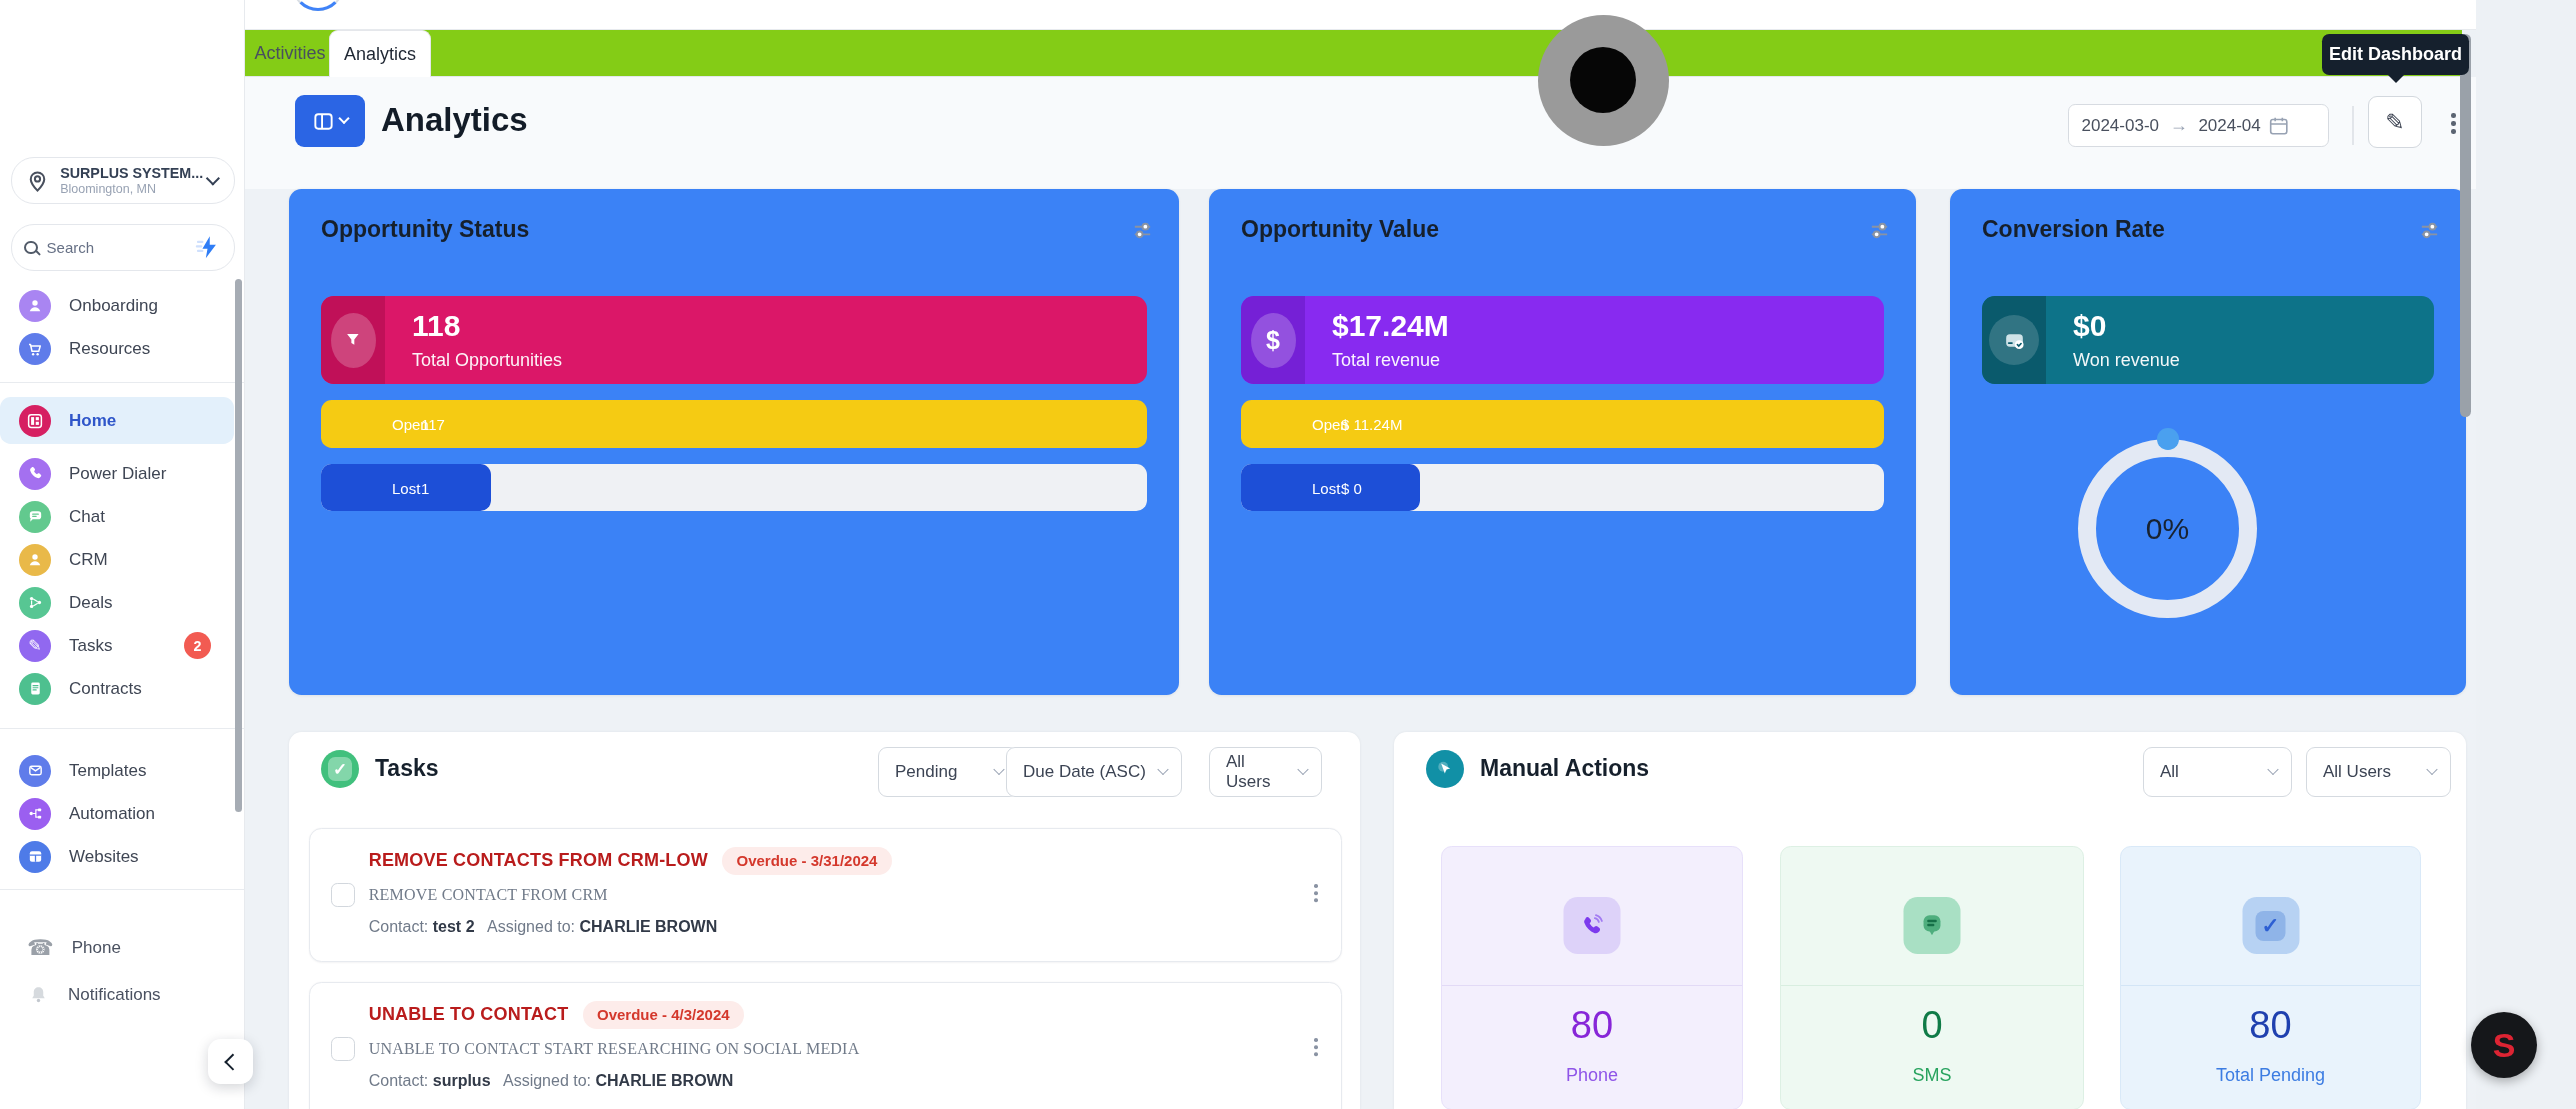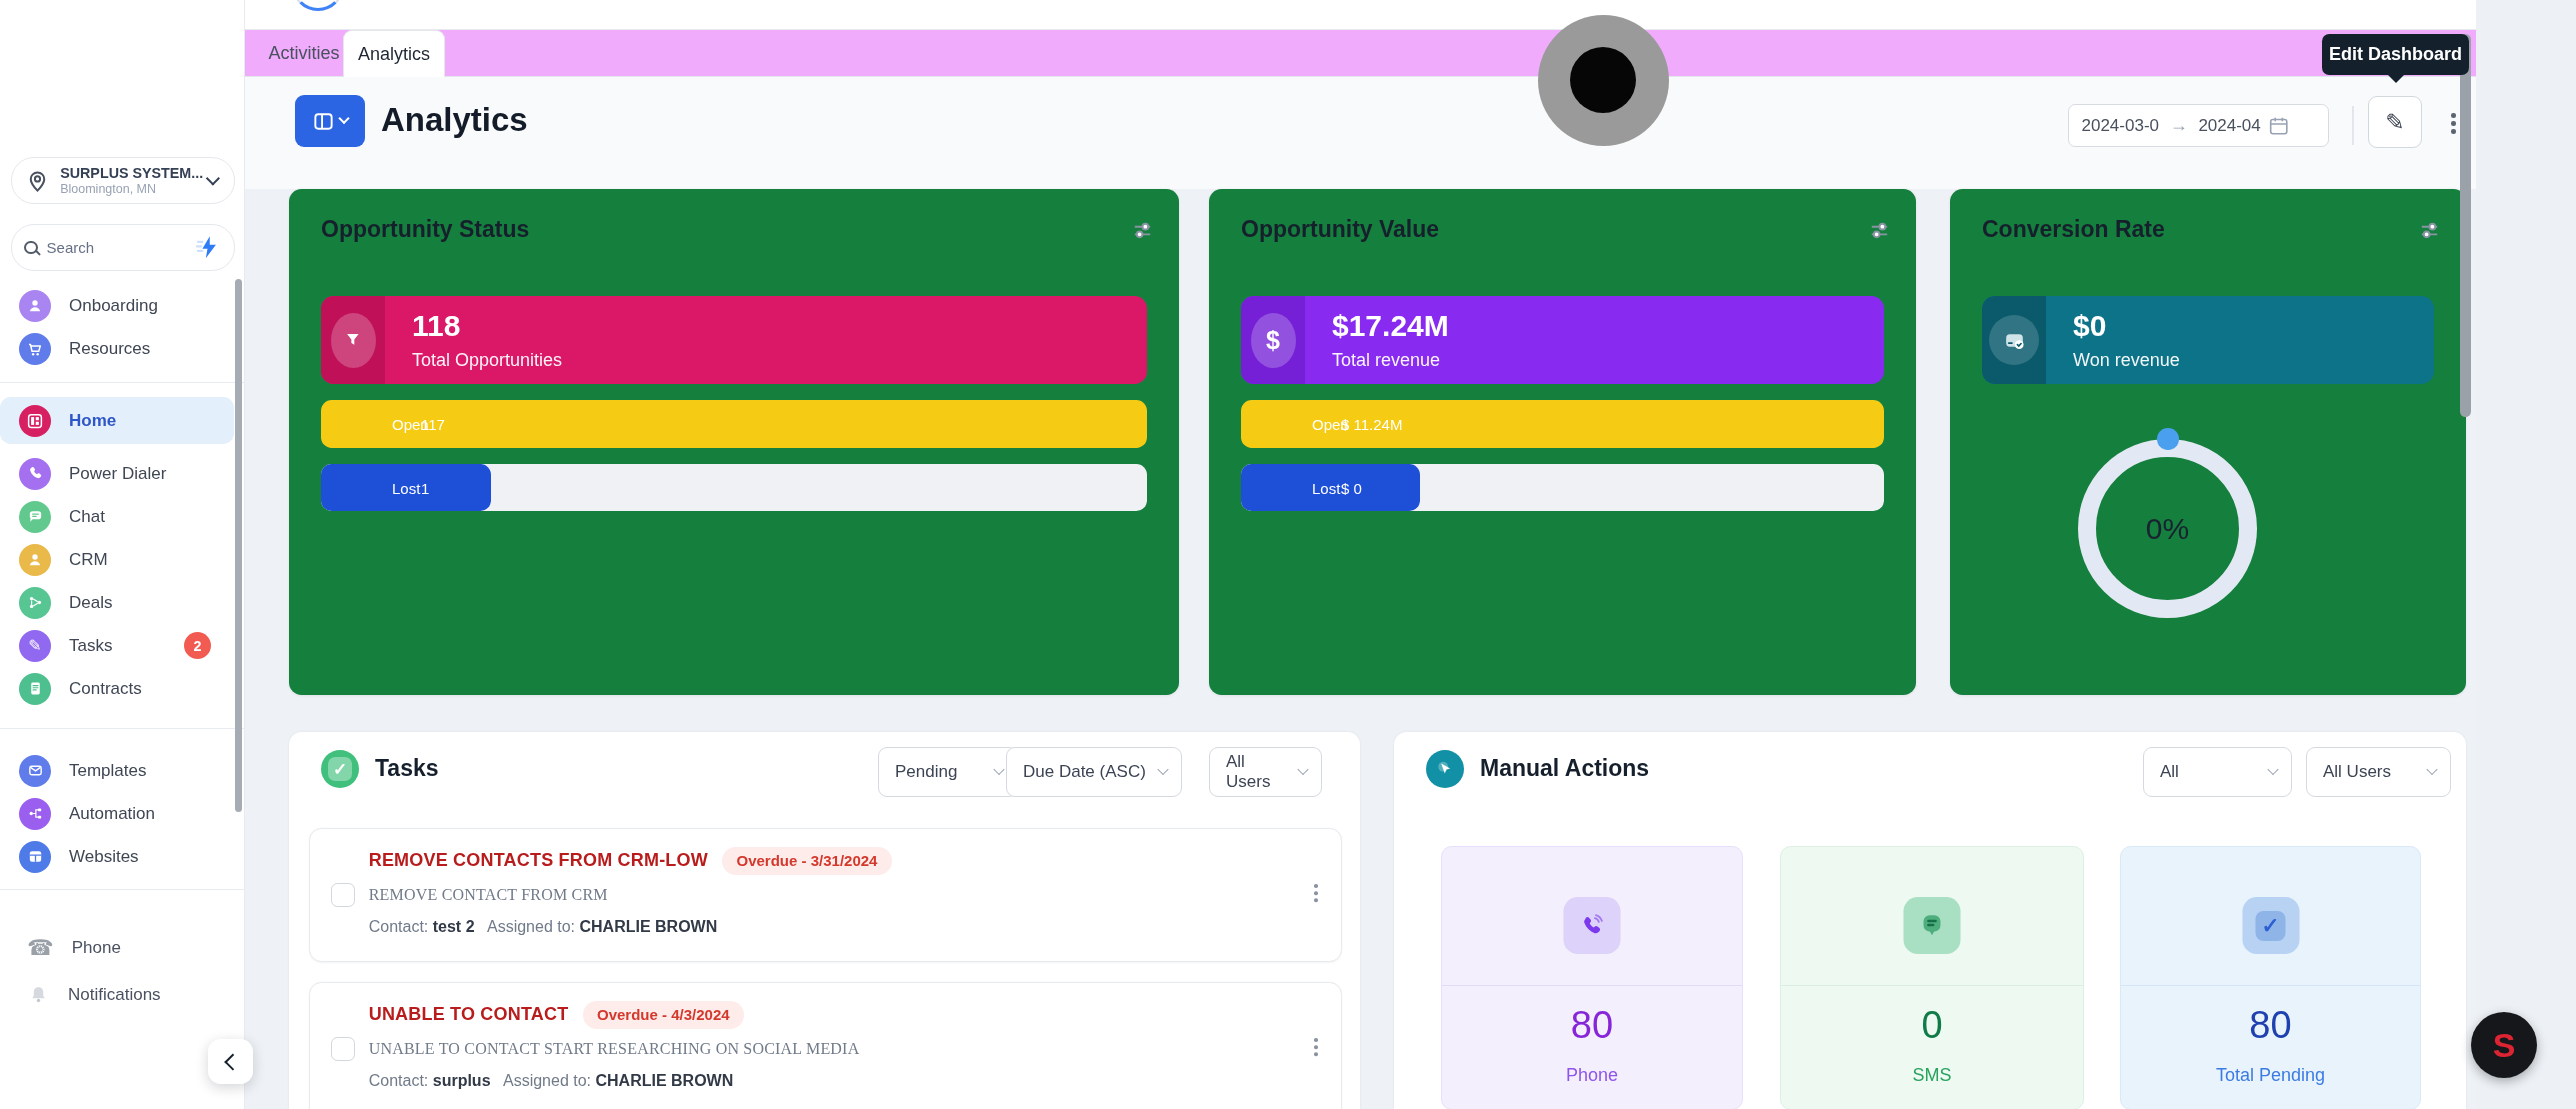--- a/index.html
+++ b/index.html
@@ -31,21 +31,21 @@
   #sb-scroll { position:absolute; left:235px; top:279px; width:7.2px; height:533px; border-radius:3.6px; background:#a6acb4; }
   .foot-label { margin-left:18px; font-size:17px; color:#4a5160; }
   #avatar-ks { width:39px; height:39px; border-radius:50%; background:#b99873; color:#fff; font-size:14.3px; font-weight:700; display:flex; align-items:center; justify-content:center; margin-left:16px; }
   #collapse-btn { position:absolute; left:208px; top:1039px; width:45px; height:45px; background:#fff; border-radius:12.5px; box-shadow:0 3.6px 12.5px rgba(16,24,40,.18); z-index:12; display:flex; align-items:center; justify-content:center; cursor:pointer; }
   .chevron-left { width:11.6px; height:11.6px; border-left:2.9px solid #15202d; border-bottom:2.9px solid #15202d; transform:rotate(45deg); margin-left:4.5px; }
 
   
   #topbar { position:absolute; left:245px; top:0; width:2231px; height:29.5px; background:#fff; border-bottom:0.9px solid #e7eaee; overflow:hidden; }
   .partial-ring { position:absolute; left:47px; top:-41px; width:52px; height:52px; border-radius:50%; background:#fff; border:2.7px solid #d9dee4; }
   .partial-ring-blue { position:absolute; left:47px; top:-41px; width:52px; height:52px; border-radius:50%; border:3.6px solid transparent; border-bottom-color:#3f83f8; }
-  #tabstrip { position:absolute; left:245px; top:29.5px; width:2231px; height:47px; background:#f0abfc; border-bottom:0.9px solid #e3e7ec; }
+  #tabstrip { position:absolute; left:231px; top:29.5px; width:2231px; height:47px; background:#84cc16; border-bottom:0.9px solid #e3e7ec; }
   .tab { position:absolute; top:0; height:47px; line-height:47px; font-size:18px; color:#49505e; text-align:center; cursor:pointer; }
   #tab-activities { left:18px; width:82px; }
   #tab-analytics { left:98px; width:102px; height:48px; background:#fff; border:0.9px solid #e5e7eb; border-bottom:none; border-radius:9px 9px 0 0; color:#1f2733; font-weight:500; }
 
   
   #headerband { position:absolute; left:245px; top:77px; width:2231px; height:112px; background:#f8fafc; }
   #dash-btn { position:absolute; left:50px; top:18px; width:70px; height:52px; border-radius:9px; background:#2b65e4; display:flex; align-items:center; justify-content:center; gap:4.5px; cursor:pointer; }
   .chev-white { width:8px; height:8px; border-right:2px solid #fff; border-bottom:2px solid #fff; transform:rotate(45deg) translate(-1.8px,-1.8px); }
   #page-title { position:absolute; left:136px; top:24px; font-size:33px; font-weight:800; color:#131c28; }
   #date-pill { position:absolute; left:1823px; top:27px; width:261px; height:43px; background:#fff; border:1.3px solid #d7dbe1; border-radius:7.2px; display:flex; align-items:center; padding:0 12.5px; cursor:pointer; }
@@ -55,21 +55,21 @@
   #edit-btn { position:absolute; left:2123px; top:19px; width:54px; height:52px; background:#fff; border:1.3px solid #d3d8de; border-radius:9px; display:flex; align-items:center; justify-content:center; font-size:23px; color:#3a4150; cursor:pointer; }
   .kebab { width:4.5px; height:4.5px; border-radius:50%; background:#5b6472; box-shadow:0 8px 0 #5b6472, 0 16px 0 #5b6472; }
   #hdr-kebab { position:absolute; left:2206px; top:36px; cursor:pointer; }
   #tooltip { position:absolute; left:2322px; top:34px; width:147px; height:41px; background:#15202d; border-radius:7.2px; color:#fff; font-size:18px; font-weight:600; display:flex; align-items:center; justify-content:center; z-index:40; }
   #tooltip::after { content:""; position:absolute; left:50%; bottom:-8px; margin-left:-8px; border:8px solid transparent; border-top-color:#15202d; border-bottom:none; }
 
   #main-bg { position:absolute; left:245px; top:189px; width:2231px; height:920px; background:#eef2f6; }
   #main-scrollbar { position:absolute; left:2460px; top:34px; width:10.7px; height:383px; border-radius:5.4px; background:#9aa1a9; z-index:20; }
 
   
-  .card { position:absolute; background:#15803d; border-radius:12.5px; box-shadow:0 0.9px 2.7px rgba(16,24,40,.07); }
+  .card { position:absolute; background:#3b82f6; border-radius:12.5px; box-shadow:0 0.9px 2.7px rgba(16,24,40,.07); }
   #card-status { left:289px; top:189px; width:890px; height:506px; }
   #card-value  { left:1209px; top:189px; width:707px; height:506px; }
   #card-conv   { left:1950px; top:189px; width:516px; height:506px; }
   .card-title { position:absolute; left:32px; top:27px; font-size:23px; font-weight:700; color:#16202c; }
   .card-gear { position:absolute; right:25px; top:30px; cursor:pointer; }
   .banner { position:absolute; left:32px; right:32px; top:107px; height:88px; border-radius:12.5px; color:#fff; overflow:hidden; }
   .banner-icblock { position:absolute; left:0; top:0; bottom:0; width:64px; display:flex; align-items:center; justify-content:center; border-radius:12.5px 0 0 12.5px; }
   .banner-ellipse { width:45px; height:55px; border-radius:50%; background:rgba(255,255,255,.22); display:flex; align-items:center; justify-content:center; }
   .banner-val { position:absolute; left:91px; top:12.5px; font-size:30px; font-weight:800; }
   .banner-lbl { position:absolute; left:91px; top:54px; font-size:18px; color:rgba(255,255,255,.95); }

